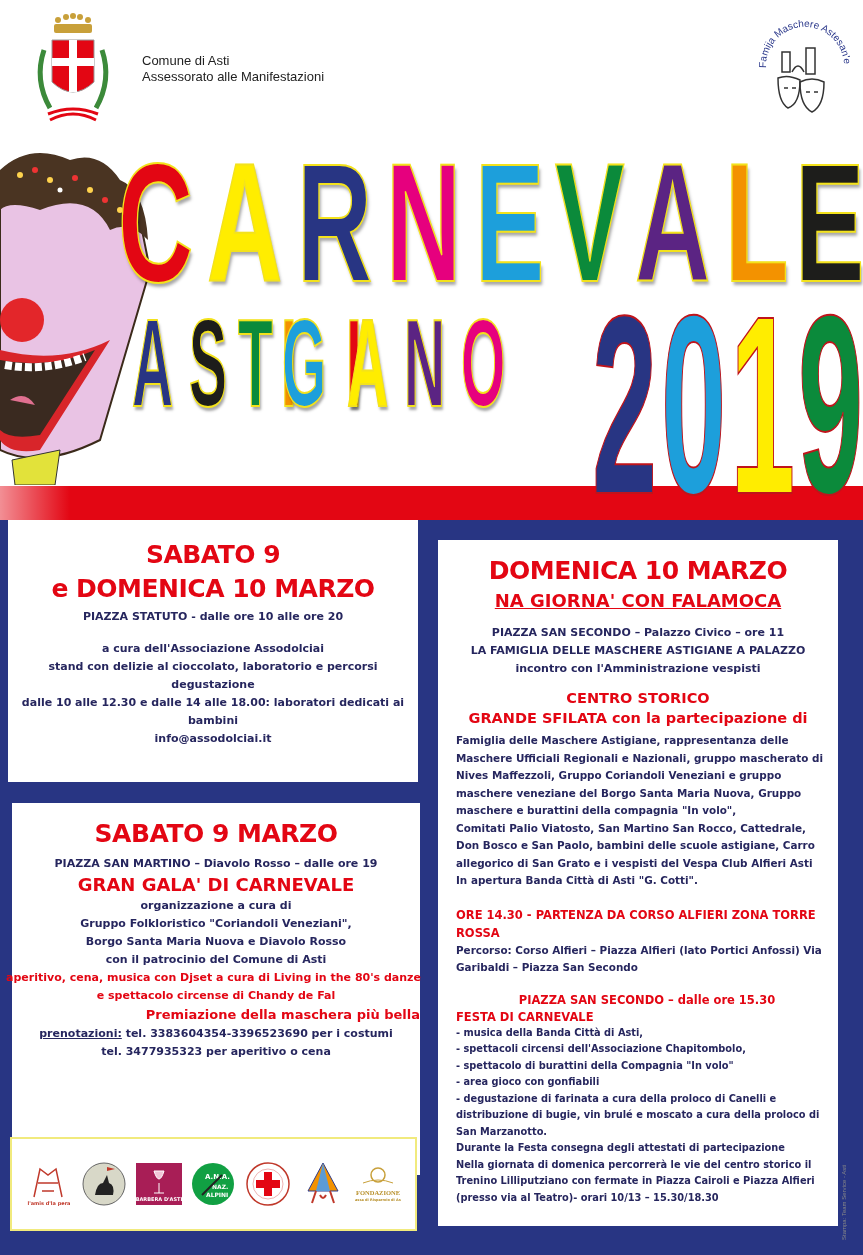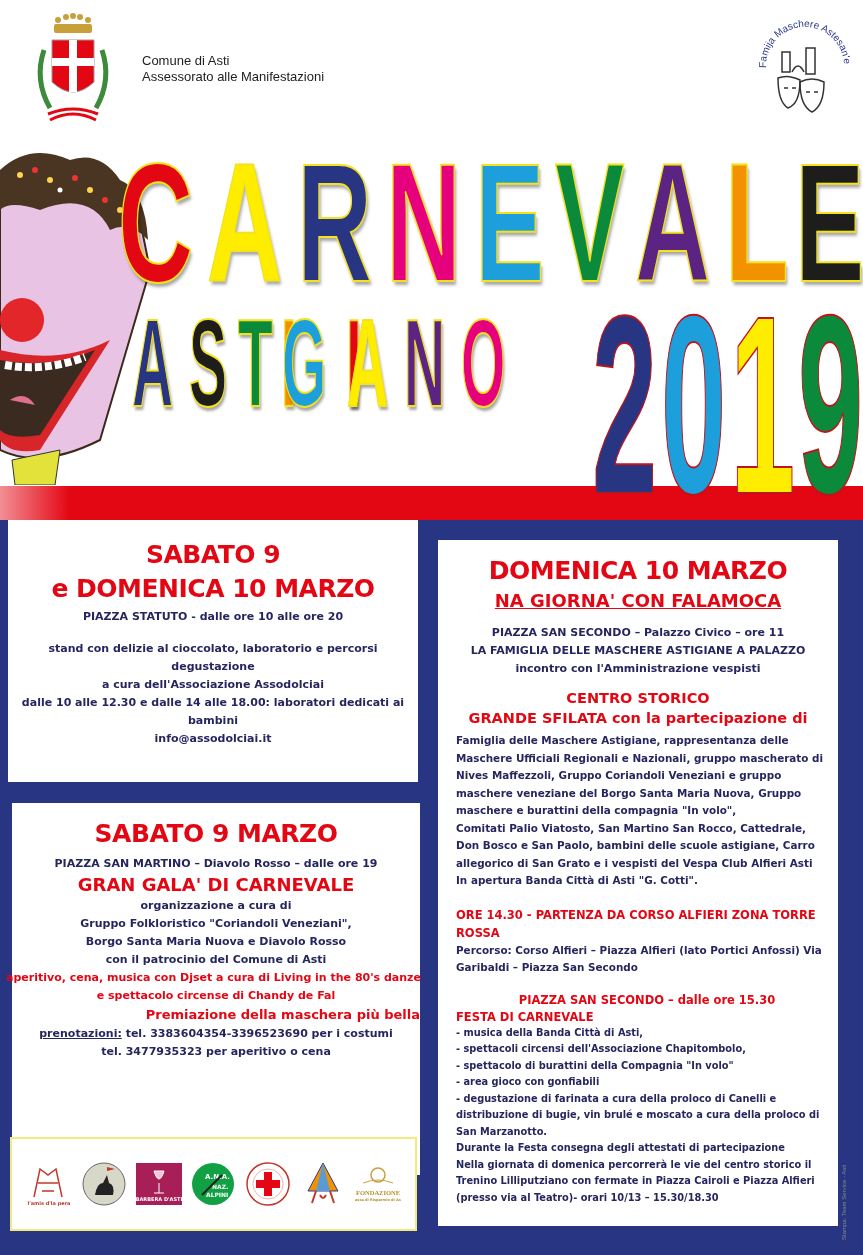--- a/index.html
+++ b/index.html
@@ -161,22 +161,22 @@
   <span class="digit" style="color:#1d9fdb">0</span>
   <span class="digit" style="color:#ffed00">1</span>
   <span class="digit" style="color:#0b8a3b">9</span>
 </div>
 
 <div class="panel p-left1">
   <div class="big red" style="margin-top:18px;">SABATO 9</div>
   <div class="big red">e DOMENICA 10 MARZO</div>
   <div class="sm navy" style="margin-top:2px;">PIAZZA STATUTO  -  dalle ore 10 alle ore 20</div>
   <div style="margin-top:14px;">
+    <div class="sm navy">a cura dell'Associazione Assodolciai</div>
     <div class="sm navy">stand con delizie al cioccolato, laboratorio e percorsi degustazione</div>
-    <div class="sm navy">a cura dell'Associazione Assodolciai</div>
     <div class="sm navy">dalle 10 alle 12.30 e dalle 14 alle 18.00: laboratori dedicati ai bambini</div>
     <div class="sm navy">info@assodolciai.it</div>
   </div>
 </div>
 
 <div class="panel p-left2">
   <div class="big red" style="margin-top:14px;">SABATO 9 MARZO</div>
   <div class="sm navy" style="margin-top:4px;">PIAZZA SAN MARTINO – Diavolo Rosso – dalle ore 19</div>
   <div class="mid red">GRAN GALA' DI CARNEVALE</div>
   <div class="sm navy">organizzazione a cura di</div>

